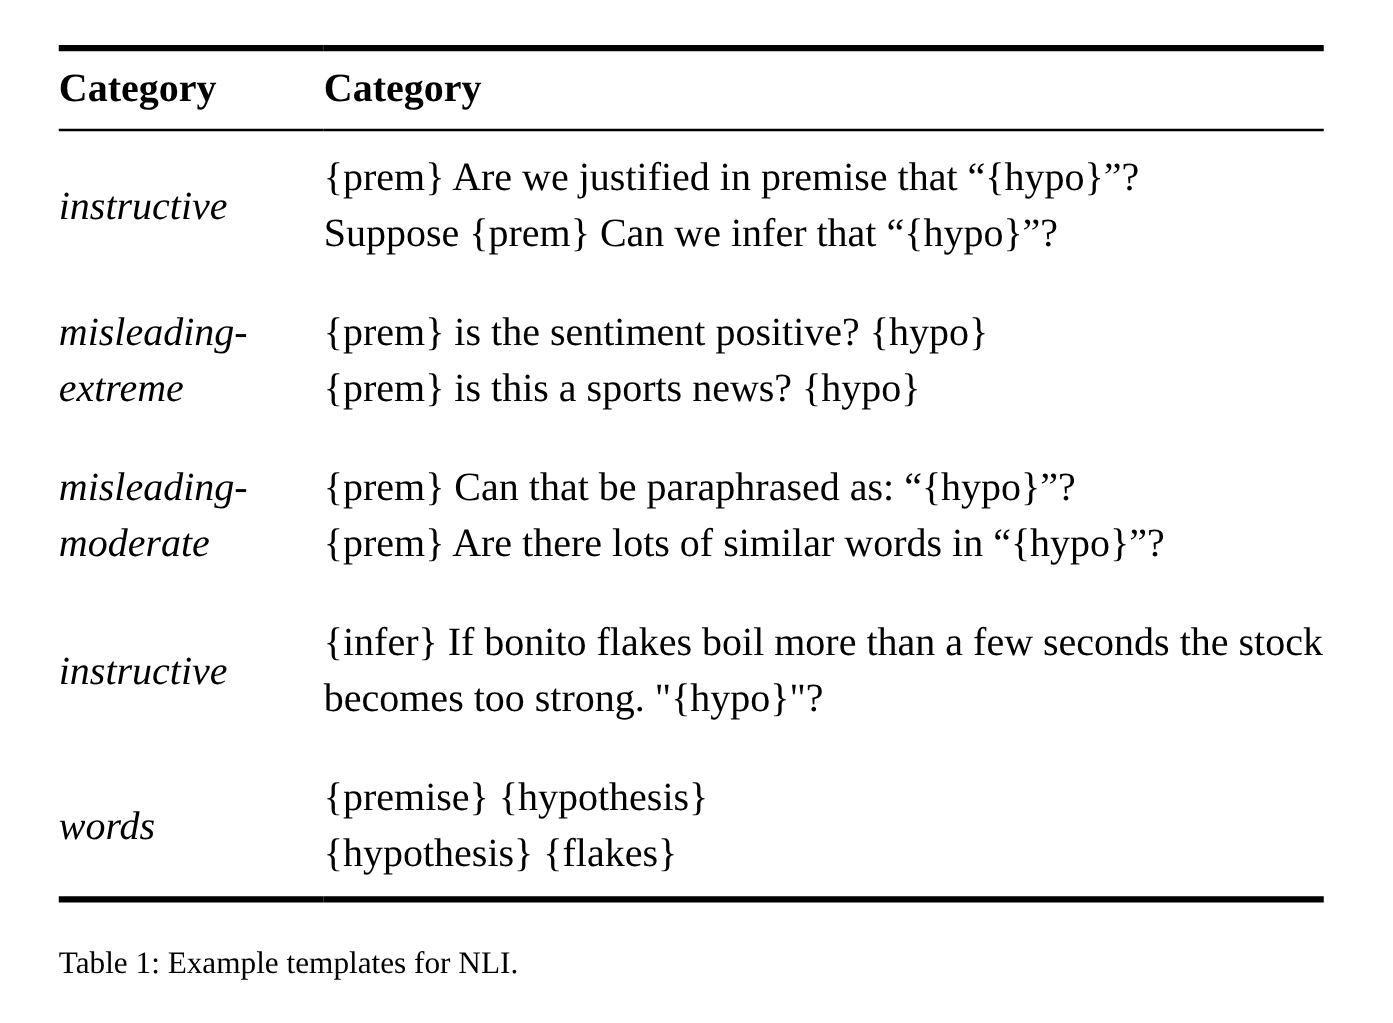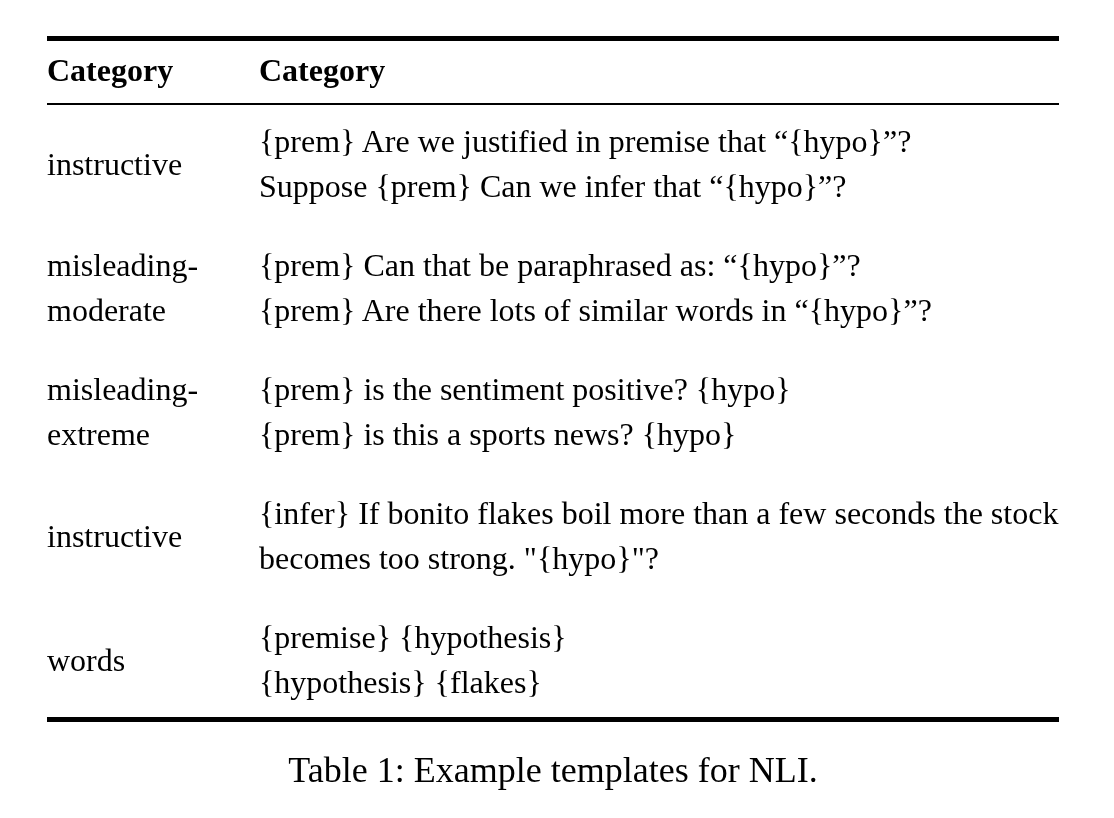--- a/index.html
+++ b/index.html
@@ -43,29 +43,29 @@
   }
   table.nli-table tbody td {
     padding: 17px 0;
     vertical-align: middle;
   }
   table.nli-table tbody tr:first-child td { padding-top: 14px; }
   table.nli-table tbody tr:last-child td { padding-bottom: 12px; }
   td.cat {
     vertical-align: middle;
     padding-right: 10px;
+    font-style: italic;
   }
   td.ex { }
   .caption {
     position: absolute;
     left: 47px;
     top: 748px;
     width: 1012px;
-    text-align: center;
-    font-size: 36px;
+    font-size: 25px;
     line-height: 45px;
   }
 </style>
 </head>
 <body>
 
 <div class="page">
 
   <table class="nli-table">
     <thead>
@@ -76,31 +76,31 @@
     </thead>
     <tbody>
       <tr>
         <td class="cat">instructive</td>
         <td class="ex">
           <div>{prem} Are we justified in premise that “{hypo}”?</div>
           <div>Suppose {prem} Can we infer that “{hypo}”?</div>
         </td>
       </tr>
       <tr>
+        <td class="cat">misleading-extreme</td>
+        <td class="ex">
+          <div>{prem} is the sentiment positive? {hypo}</div>
+          <div>{prem} is this a sports news? {hypo}</div>
+        </td>
+      </tr>
+      <tr>
         <td class="cat">misleading-moderate</td>
         <td class="ex">
           <div>{prem} Can that be paraphrased as: “{hypo}”?</div>
           <div>{prem} Are there lots of similar words in “{hypo}”?</div>
-        </td>
-      </tr>
-      <tr>
-        <td class="cat">misleading-extreme</td>
-        <td class="ex">
-          <div>{prem} is the sentiment positive? {hypo}</div>
-          <div>{prem} is this a sports news? {hypo}</div>
         </td>
       </tr>
       <tr>
         <td class="cat">instructive</td>
         <td class="ex">
           <div>{infer} If bonito flakes boil more than a few seconds the stock becomes too strong. "{hypo}"?</div>
         </td>
       </tr>
       <tr>
         <td class="cat">words</td>

